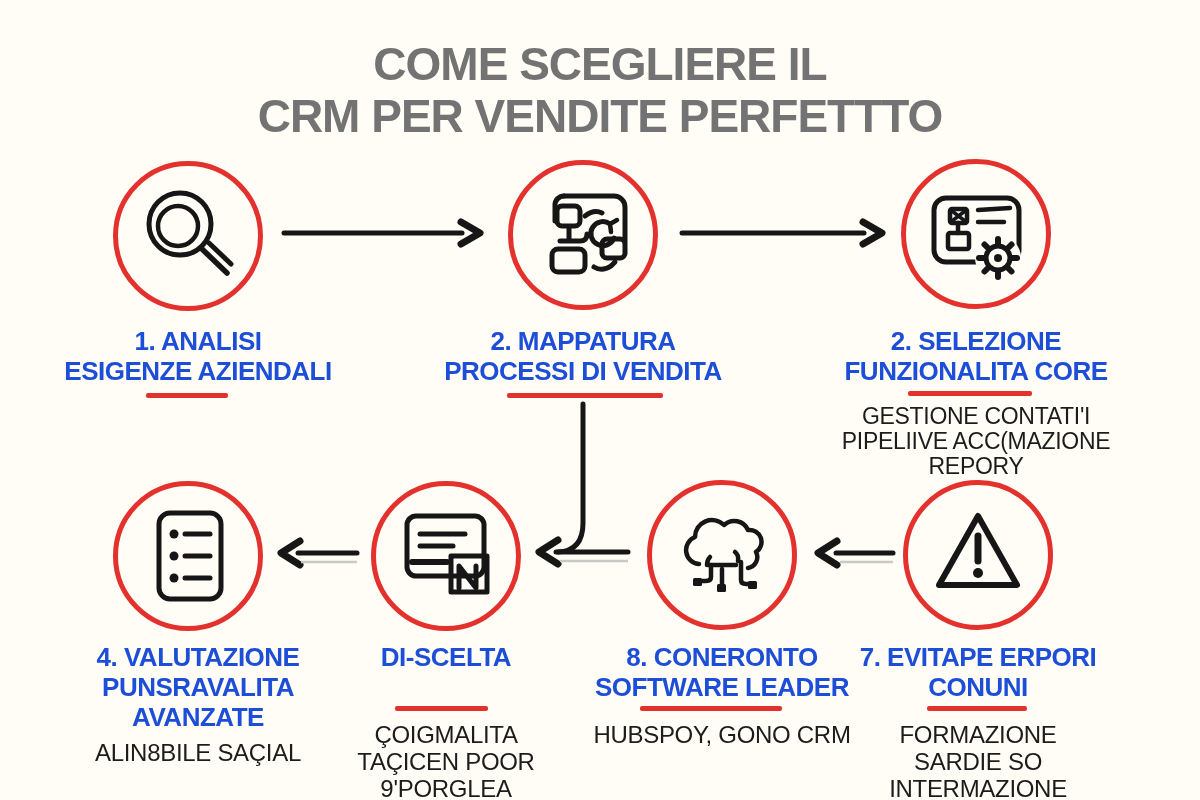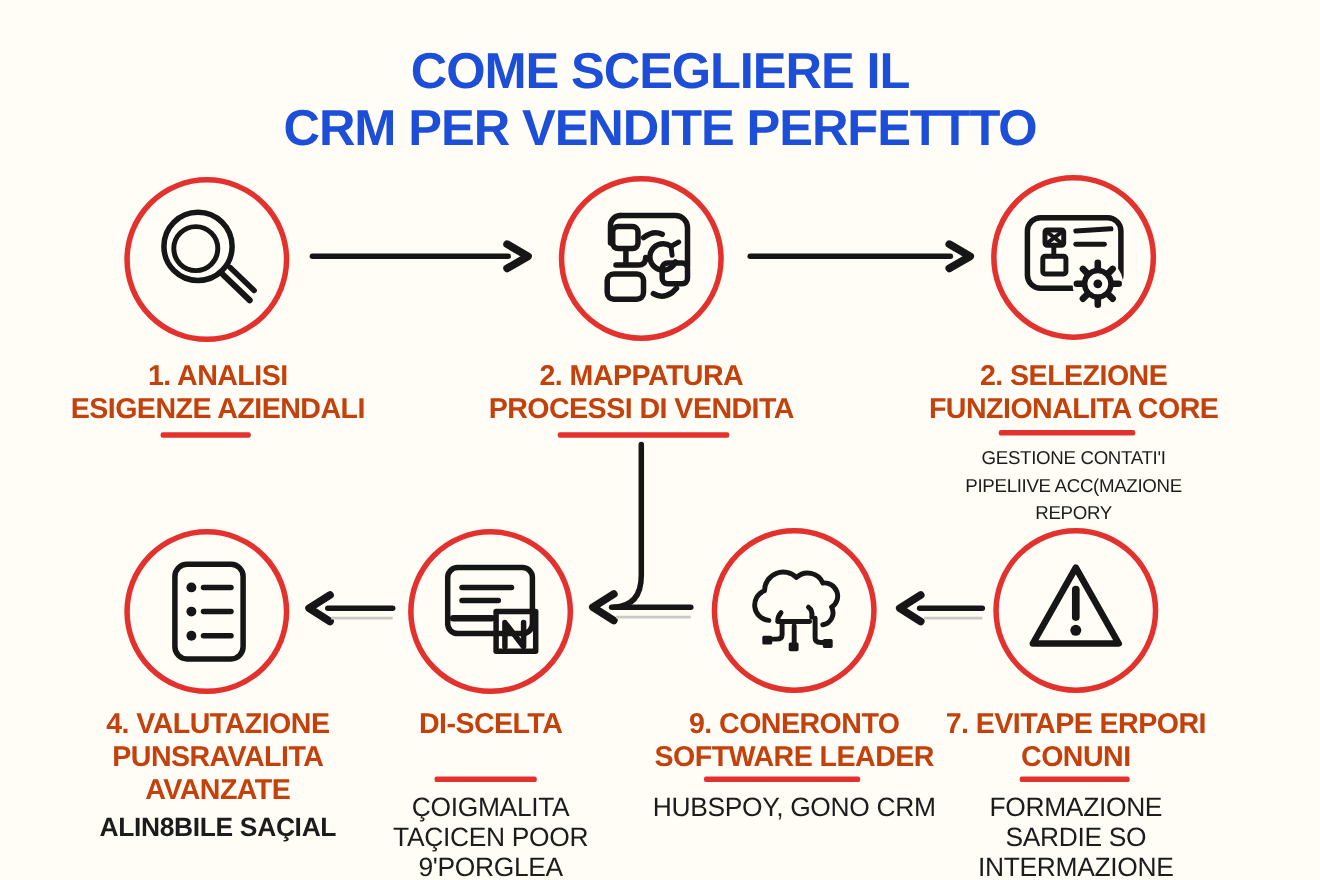--- a/index.html
+++ b/index.html
@@ -8,34 +8,34 @@
     --bg:#FFFDF6;
     --echo:#c9c9c5;
   }
   *{margin:0;padding:0;box-sizing:border-box;}
   html,body{width:1200px;height:800px;overflow:hidden;}
   body{background:var(--bg);font-family:"Liberation Sans","DejaVu Sans",sans-serif;color:var(--ink);}
   .canvas{position:relative;width:1200px;height:800px;background:var(--bg);}
   .title{
     position:absolute;left:100px;top:38px;width:1000px;
     text-align:center;font-weight:700;font-size:46px;line-height:52px;
-    letter-spacing:-1px;color:#1d4ed8;
+    letter-spacing:-1px;color:#737373;
   }
   .node-circle{
     position:absolute;width:150px;height:150px;border:5px solid var(--red);
     border-radius:50%;display:flex;align-items:center;justify-content:center;
     background:transparent;
   }
   .node-label{
     position:absolute;width:380px;text-align:center;
-    font-weight:700;font-size:26px;line-height:30px;letter-spacing:-0.5px;color:#c2410c;
+    font-weight:700;font-size:26px;line-height:30px;letter-spacing:-0.5px;color:#1d4ed8;
   }
   .node-sub{
     position:absolute;width:380px;text-align:center;
-    font-weight:400;font-size:17px;line-height:25px;letter-spacing:-0.3px;color:#1c1c1c;
+    font-weight:400;font-size:23px;line-height:25px;letter-spacing:-0.3px;color:#1c1c1c;
   }
   .node-sub.bottom{font-size:24px;line-height:27px;}
   .redline{
     position:absolute;height:5px;background:var(--red);border-radius:2px;
   }
   .arrows{position:absolute;left:0;top:0;width:1200px;height:800px;pointer-events:none;}
   svg.icon{display:block;}
   svg.icon *{vector-effect:none;}
   .ink-stroke{stroke:#161616;fill:none;stroke-linecap:round;stroke-linejoin:round;}
   .ink-fill{fill:#161616;stroke:none;}
@@ -164,21 +164,21 @@
       <path d="M47,30 H72" class="ink-stroke" stroke-width="5"></path>
       <path d="M47,52 H72" class="ink-stroke" stroke-width="5"></path>
       <path d="M47,74 H72" class="ink-stroke" stroke-width="5"></path>
     </svg>
   </div>
   <div class="node-label" style="left:8px;top:642px;">
     <div>4. VALUTAZIONE</div>
     <div>PUNSRAVALITA</div>
     <div>AVANZATE</div>
   </div>
-  <div class="node-sub bottom" style="left:8px;top:739px;font-weight:bold;">
+  <div class="node-sub bottom" style="left:8px;top:739px;">
     <div>ALIN8BILE SAÇIAL</div>
   </div>
 
   <div class="node-circle" style="left:371px;top:481px;">
     <svg class="icon" width="110" height="104" viewBox="0 0 110 104">
       <rect x="16" y="12" width="77" height="60" rx="9" class="ink-stroke" stroke-width="5"></rect>
       <path d="M29,30 H74" class="ink-stroke" stroke-width="5"></path>
       <path d="M29,42 H62" class="ink-stroke" stroke-width="5"></path>
       <path d="M21,58 H56" class="ink-stroke" stroke-width="6"></path>
       <path d="M60,88 V52 M60,52 H96 V88 H60" class="ink-stroke" stroke-width="5"></path>
@@ -203,21 +203,21 @@
       <path d="M39,63 H67" class="ink-stroke" stroke-width="4.5"></path>
       <path d="M42,63 V75 Q42,79 37,79 H31" class="ink-stroke" stroke-width="4.5"></path>
       <path d="M53,67 V83" class="ink-stroke" stroke-width="4.5"></path>
       <path d="M72,60 V78 Q72,82 77,82 H81" class="ink-stroke" stroke-width="4.5"></path>
       <rect x="24" y="76" width="9" height="8" rx="1.5" class="ink-fill"></rect>
       <rect x="48" y="82" width="9" height="8" rx="1.5" class="ink-fill"></rect>
       <rect x="79" y="79" width="9" height="8" rx="1.5" class="ink-fill"></rect>
     </svg>
   </div>
   <div class="node-label" style="left:532px;top:642px;">
-    <div>9. CONERONTO</div>
+    <div>8. CONERONTO</div>
     <div>SOFTWARE LEADER</div>
   </div>
   <div class="redline" style="left:640px;top:706px;width:142px;"></div>
   <div class="node-sub bottom" style="left:532px;top:721px;">
     <div>HUBSPOY, GONO CRM</div>
   </div>
 
   <div class="node-circle" style="left:903px;top:480px;">
     <svg class="icon" width="104" height="104" viewBox="0 0 104 104">
       <path d="M52,13 L91,82 L13,82 Z" class="ink-stroke" stroke-width="6"></path>

